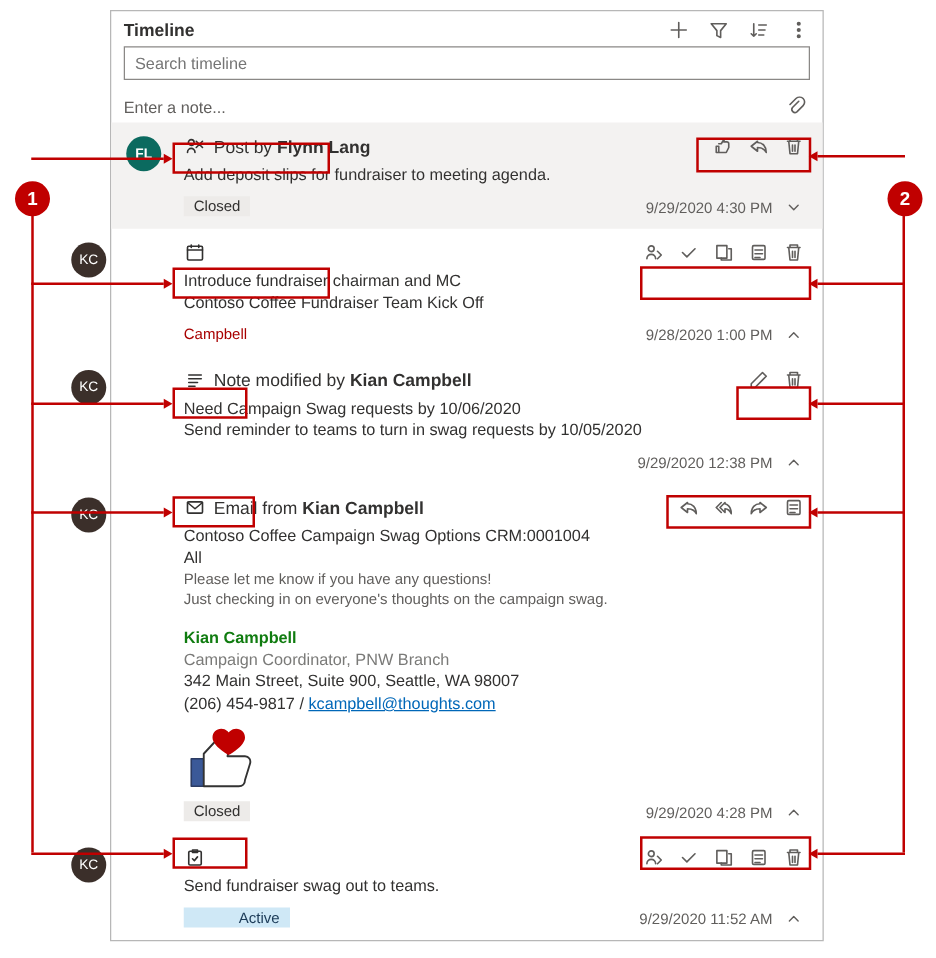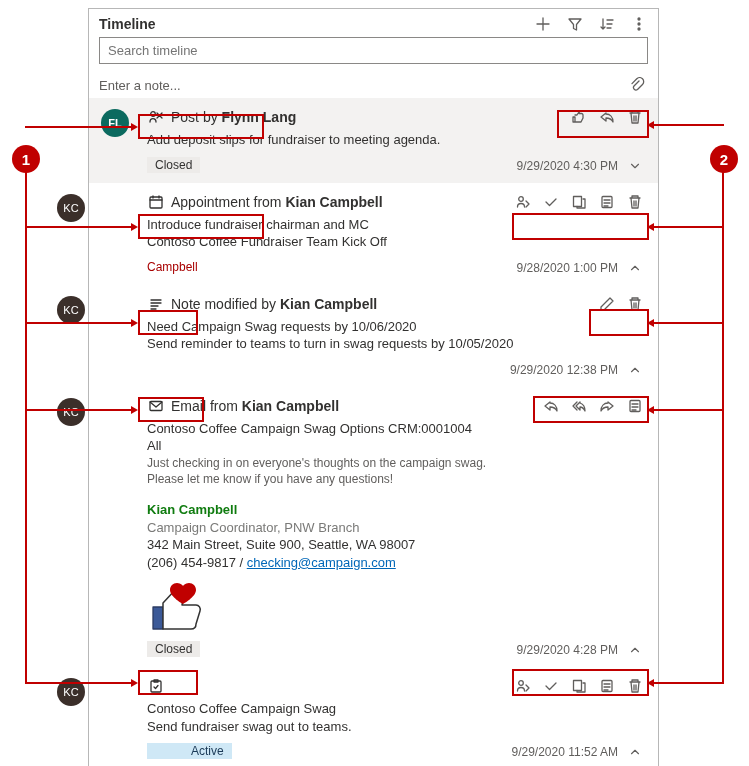--- a/index.html
+++ b/index.html
@@ -251,21 +251,20 @@
       </div>
       <div class="item">
         <div class="avatar av-brown" style="left: -32px;">KC</div>
         <div class="type-row">
           <span class="type-icon">
             <svg viewBox="0 0 16 16">
               <rect x="2" y="3" width="12" height="11" rx="1"></rect>
               <path d="M2 6h12M5 2v2M11 2v2"></path>
             </svg>
           </span>
-          <span class="type-label">Appointment from <strong>Kian Campbell</strong></span>
           <span class="actions">
             <span class="ic">
               <svg viewBox="0 0 16 16">
                 <circle cx="6" cy="5" r="2.3"></circle>
                 <path d="M2.5 13c0-2 1.5-3.5 3.5-3.5S9.5 11 9.5 13M11 7l3 3-3 3"></path>
               </svg>
             </span>
             <span class="ic">
               <svg viewBox="0 0 16 16">
                 <path d="M3 8l3.5 3.5L13 5"></path>
@@ -373,26 +372,26 @@
               <svg viewBox="0 0 16 16">
                 <rect x="3" y="2.5" width="10" height="11" rx="1"></rect>
                 <path d="M5 6h6M5 9h6M5 12h4"></path>
               </svg>
             </span>
           </span>
         </div>
         <div class="body">
           <div>Contoso Coffee Campaign Swag Options CRM:0001004</div>
           <div>All</div>
+          <div class="muted">Please let me know if you have any questions!</div>
           <div class="muted">Just checking in on everyone's thoughts on the campaign swag.</div>
-          <div class="muted">Please let me know if you have any questions!</div>
           <div class="sig-name">Kian Campbell</div>
           <div class="sig-role">Campaign Coordinator, PNW Branch</div>
           <div class="sig-addr">342 Main Street, Suite 900, Seattle, WA 98007</div>
-          <div>(206) 454-9817 / <a class="link">checking@campaign.com</a></div>
+          <div>(206) 454-9817 / <a class="link">kcampbell@thoughts.com</a></div>
           <div class="img-placeholder"><svg viewBox="0 0 70 52" style="width:70px;height:52px">
               <rect x="6" y="26" width="10" height="22" fill="#3b5998" stroke="#2b3b63"></rect>
               <path d="M16 48h28c3 0 5-2 5-5l4-13c1-3-1-6-4-6H35l2-10c1-5-4-9-8-6l-13 14z" fill="#fff" stroke="#333" stroke-width="1.5"></path>
               <path d="M42 2c-4 0-6 3-6 3s-2-3-6-3-7 3-7 7c0 7 13 14 13 14s13-7 13-14c0-4-3-7-7-7z" fill="#c00000" stroke="none"></path>
             </svg></div>
         </div>
         <div class="row-bottom">
           <span class="badge ">Closed</span>
           <span class="row-right">
             <span>9/29/2020 4:28 PM</span>
@@ -438,21 +437,20 @@
               </svg>
             </span>
             <span class="ic">
               <svg viewBox="0 0 16 16">
                 <path d="M3 4h10M5 4V2h6v2M4 4l1 10h6l1-10M7 7v5M9 7v5"></path>
               </svg>
             </span>
           </span>
         </div>
         <div class="body">
-          <div>Contoso Coffee Campaign Swag</div>
           <div>Send fundraiser swag out to teams.</div>
         </div>
         <div class="row-bottom">
           <span class="badge active">Active</span>
           <span class="row-right">
             <span>9/29/2020 11:52 AM</span>
             <span class="ic">
               <svg class="chev" viewBox="0 0 16 16">
                 <path d="M4 10l4-4 4 4"></path>
               </svg>

